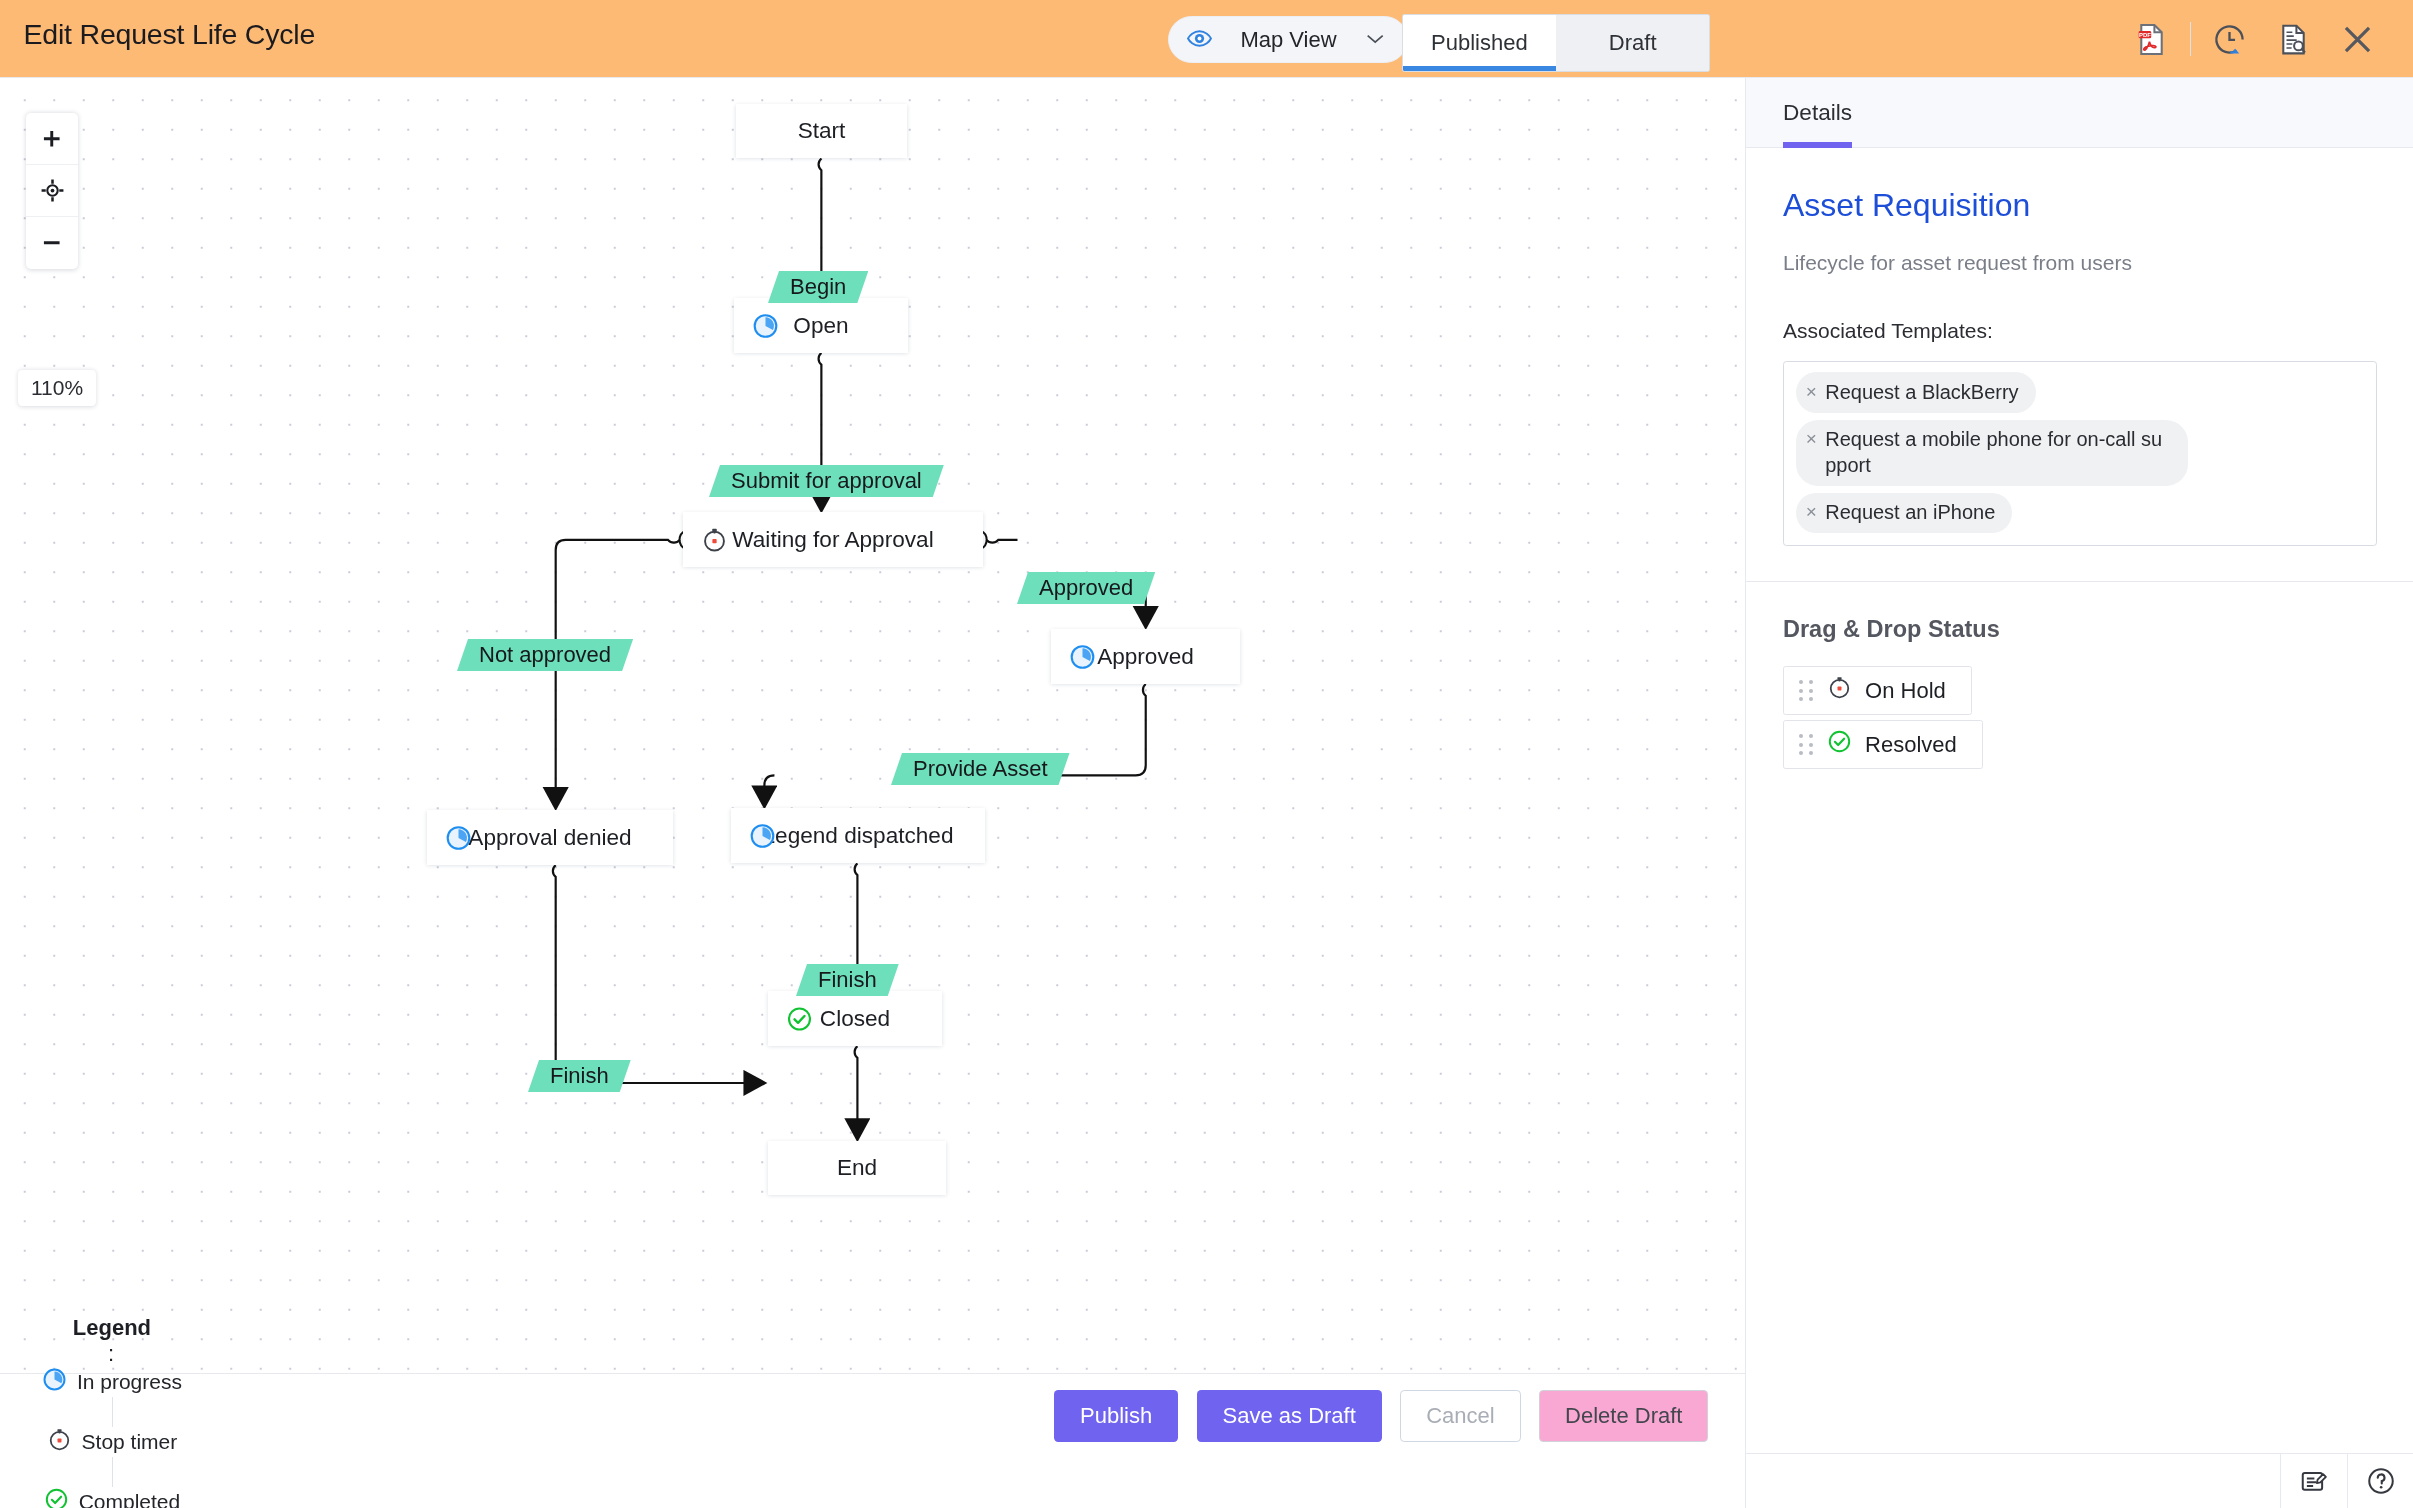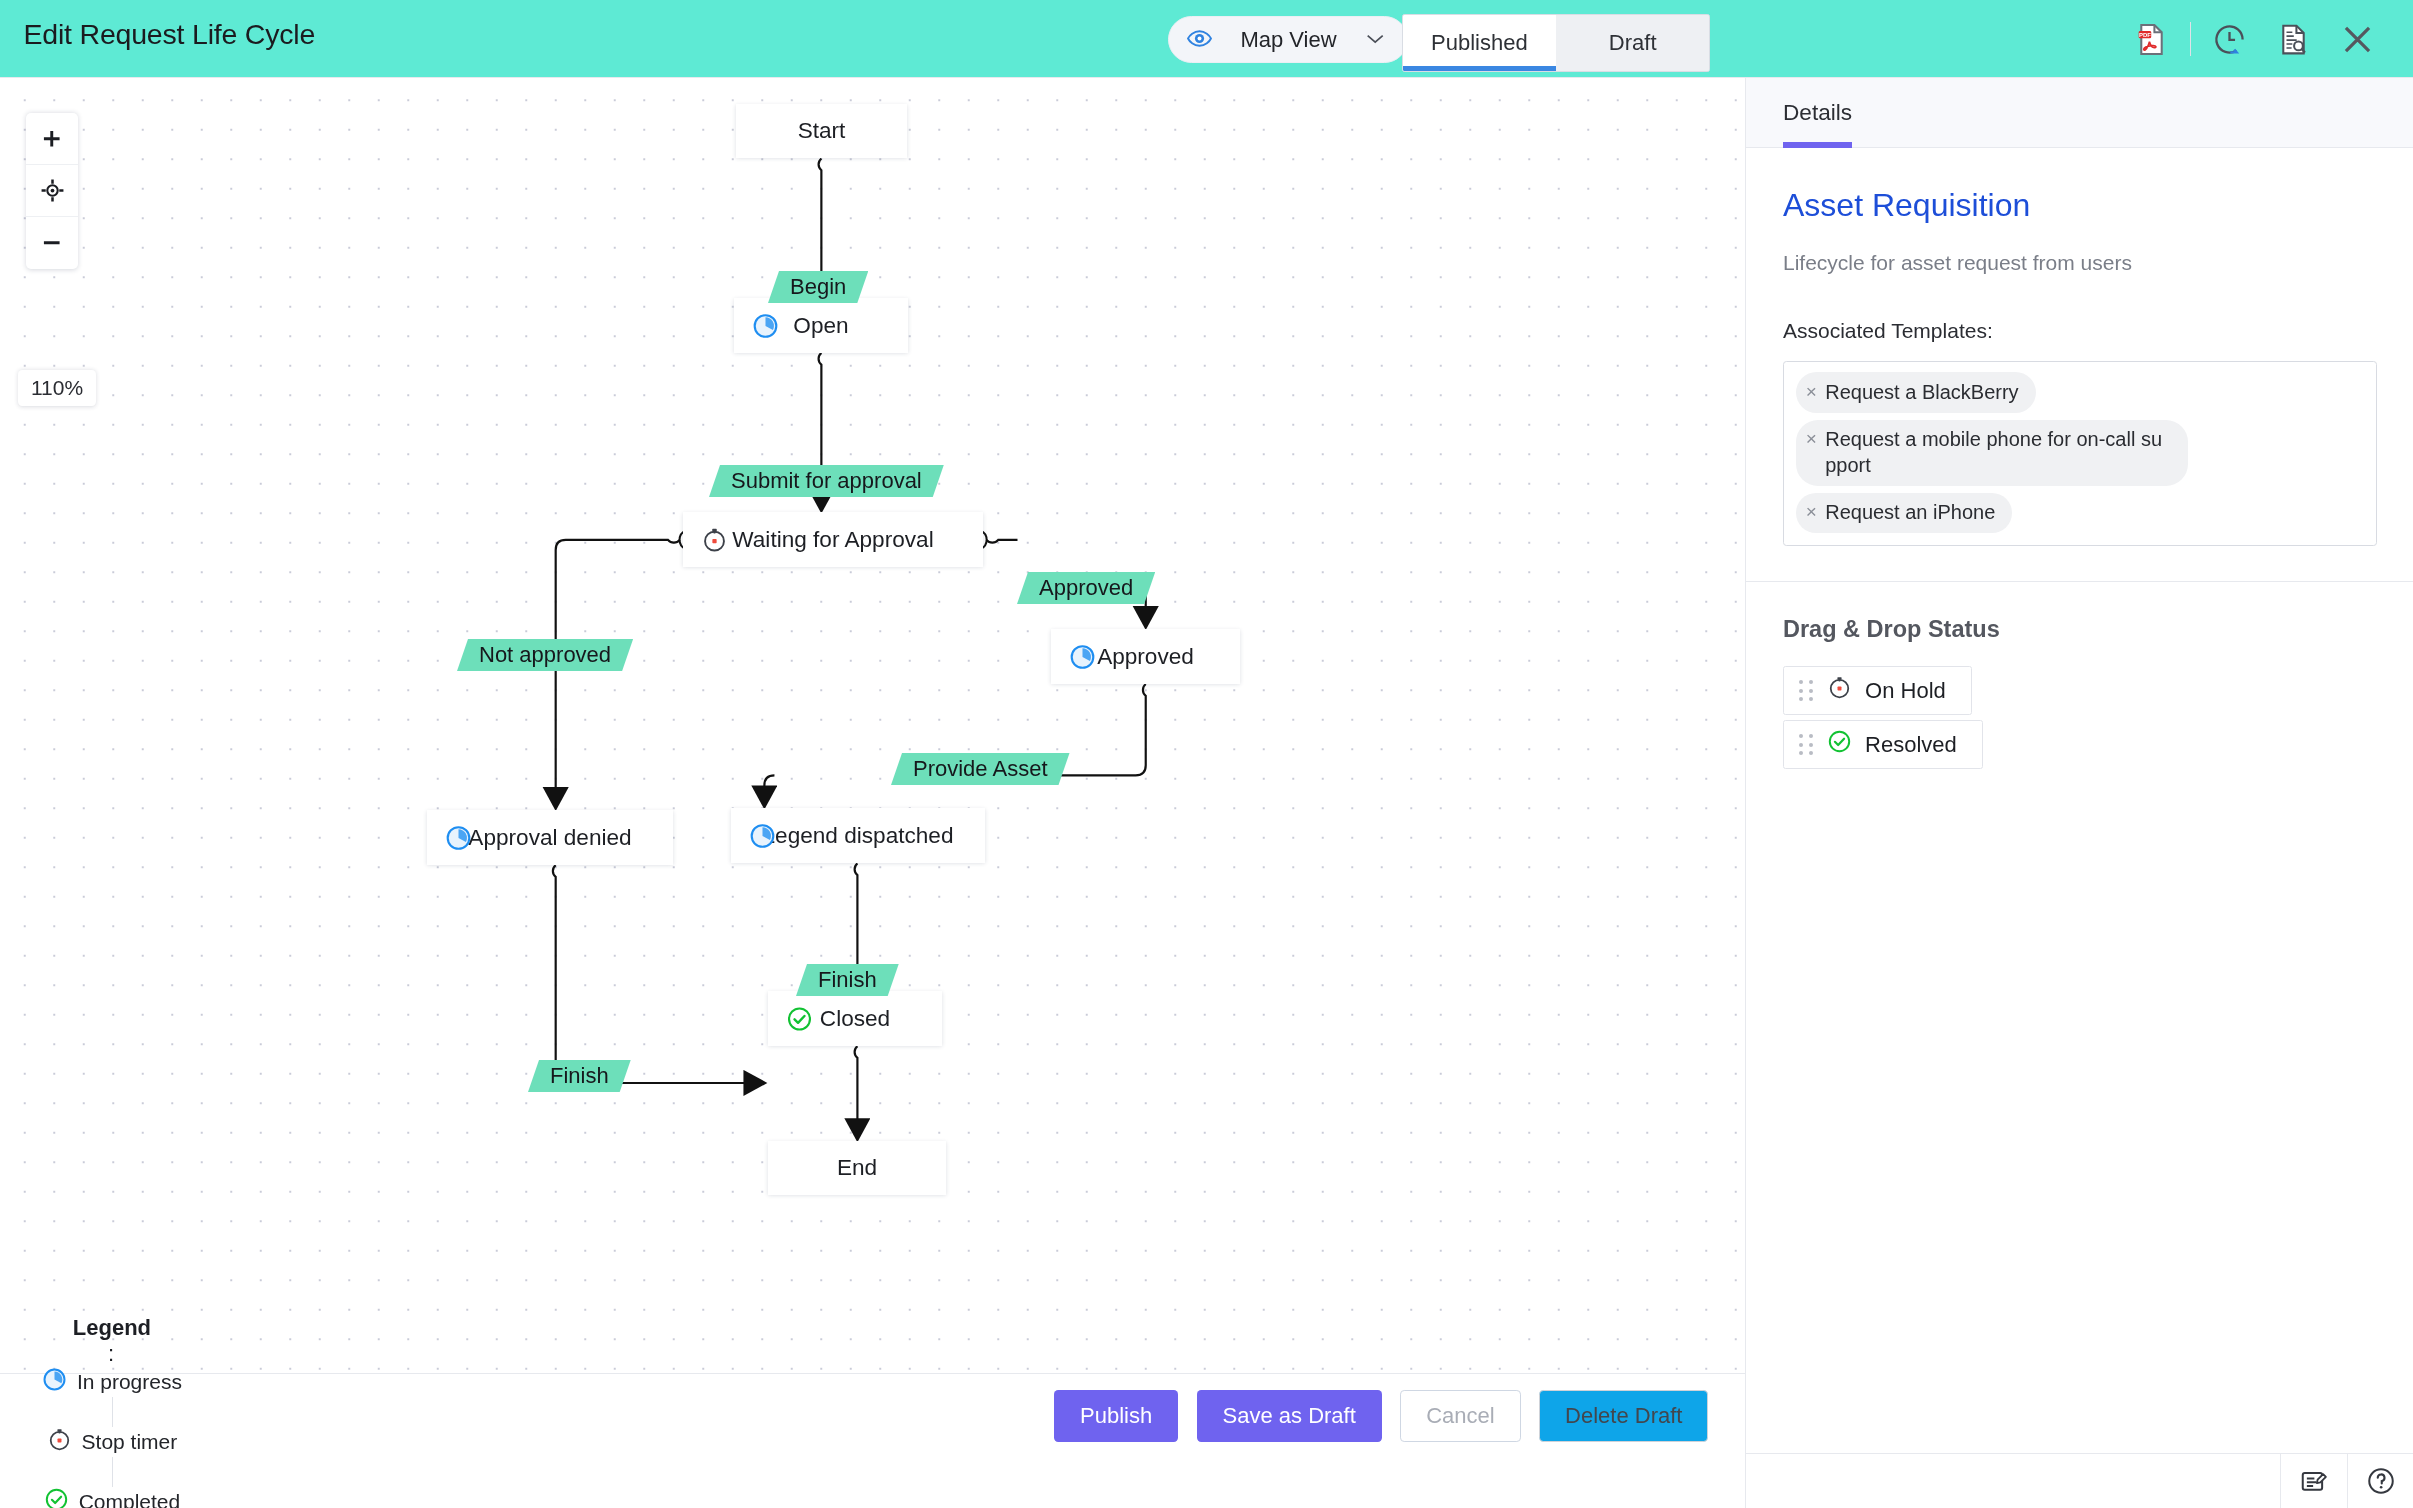--- a/index.html
+++ b/index.html
@@ -6,21 +6,21 @@
   html, body {
     width: 2413px; height: 1508px;
     font-family: "Liberation Sans", sans-serif;
     background: #ffffff;
     overflow: hidden;
   }
 
   
   .topbar {
     position: absolute; left: 0; top: 0; width: 2413px; height: 78px;
-    background: #5eead4;
+    background: #fdba74;
     border-bottom: 0.8px solid #e7e9ee;
     display: flex; align-items: center;
   }
   .page-title {
     position: absolute; left: 23.5px; top: 18.4px;
     font-size: 28.5px; color: #1b1b1f; font-weight: 400; letter-spacing: -0.2px;
   }
 
   .mapview-btn {
     position: absolute; left: 1168px; top: 16px;
@@ -158,21 +158,21 @@
   .legend-div { width: 0.8px; height: 30px; background: #dfe2e8; }
 
   .actions { position: absolute; left: 1054px; display: flex; align-items: center; gap: 18.4px; }
   .btn {
     height: 52px; border-radius: 4.2px; font-size: 22px; cursor: pointer;
     display: flex; align-items: center; justify-content: center; padding: 0 25px;
     border: 0.8px solid transparent;
   }
   .btn-primary { background: #6f63ef; color: #ffffff; }
   .btn-ghost { background: #ffffff; color: #a9adb6; border: 0.8px solid #cfd7e3; }
-  .btn-grey { background: #0ea5e9; color: #43464d; border: 0.8px solid #cfd2d8; }
+  .btn-grey { background: #f9a8d4; color: #43464d; border: 0.8px solid #cfd2d8; }
 
   .footer-right {
     position: absolute; left: 1745px; top: 1453px; width: 669px; height: 55px;
     background: #ffffff; border-top: 0.8px solid #e7e9ee; border-left: 0.8px solid #e7e9ee;
     display: flex; align-items: center; justify-content: flex-end;
   }
   .fr-icon { width: 67px; height: 55px; display: flex; align-items: center; justify-content: center; cursor: pointer; border-left: 0.8px solid #e7e9ee; }
 </style>
 </head>
 <body>

